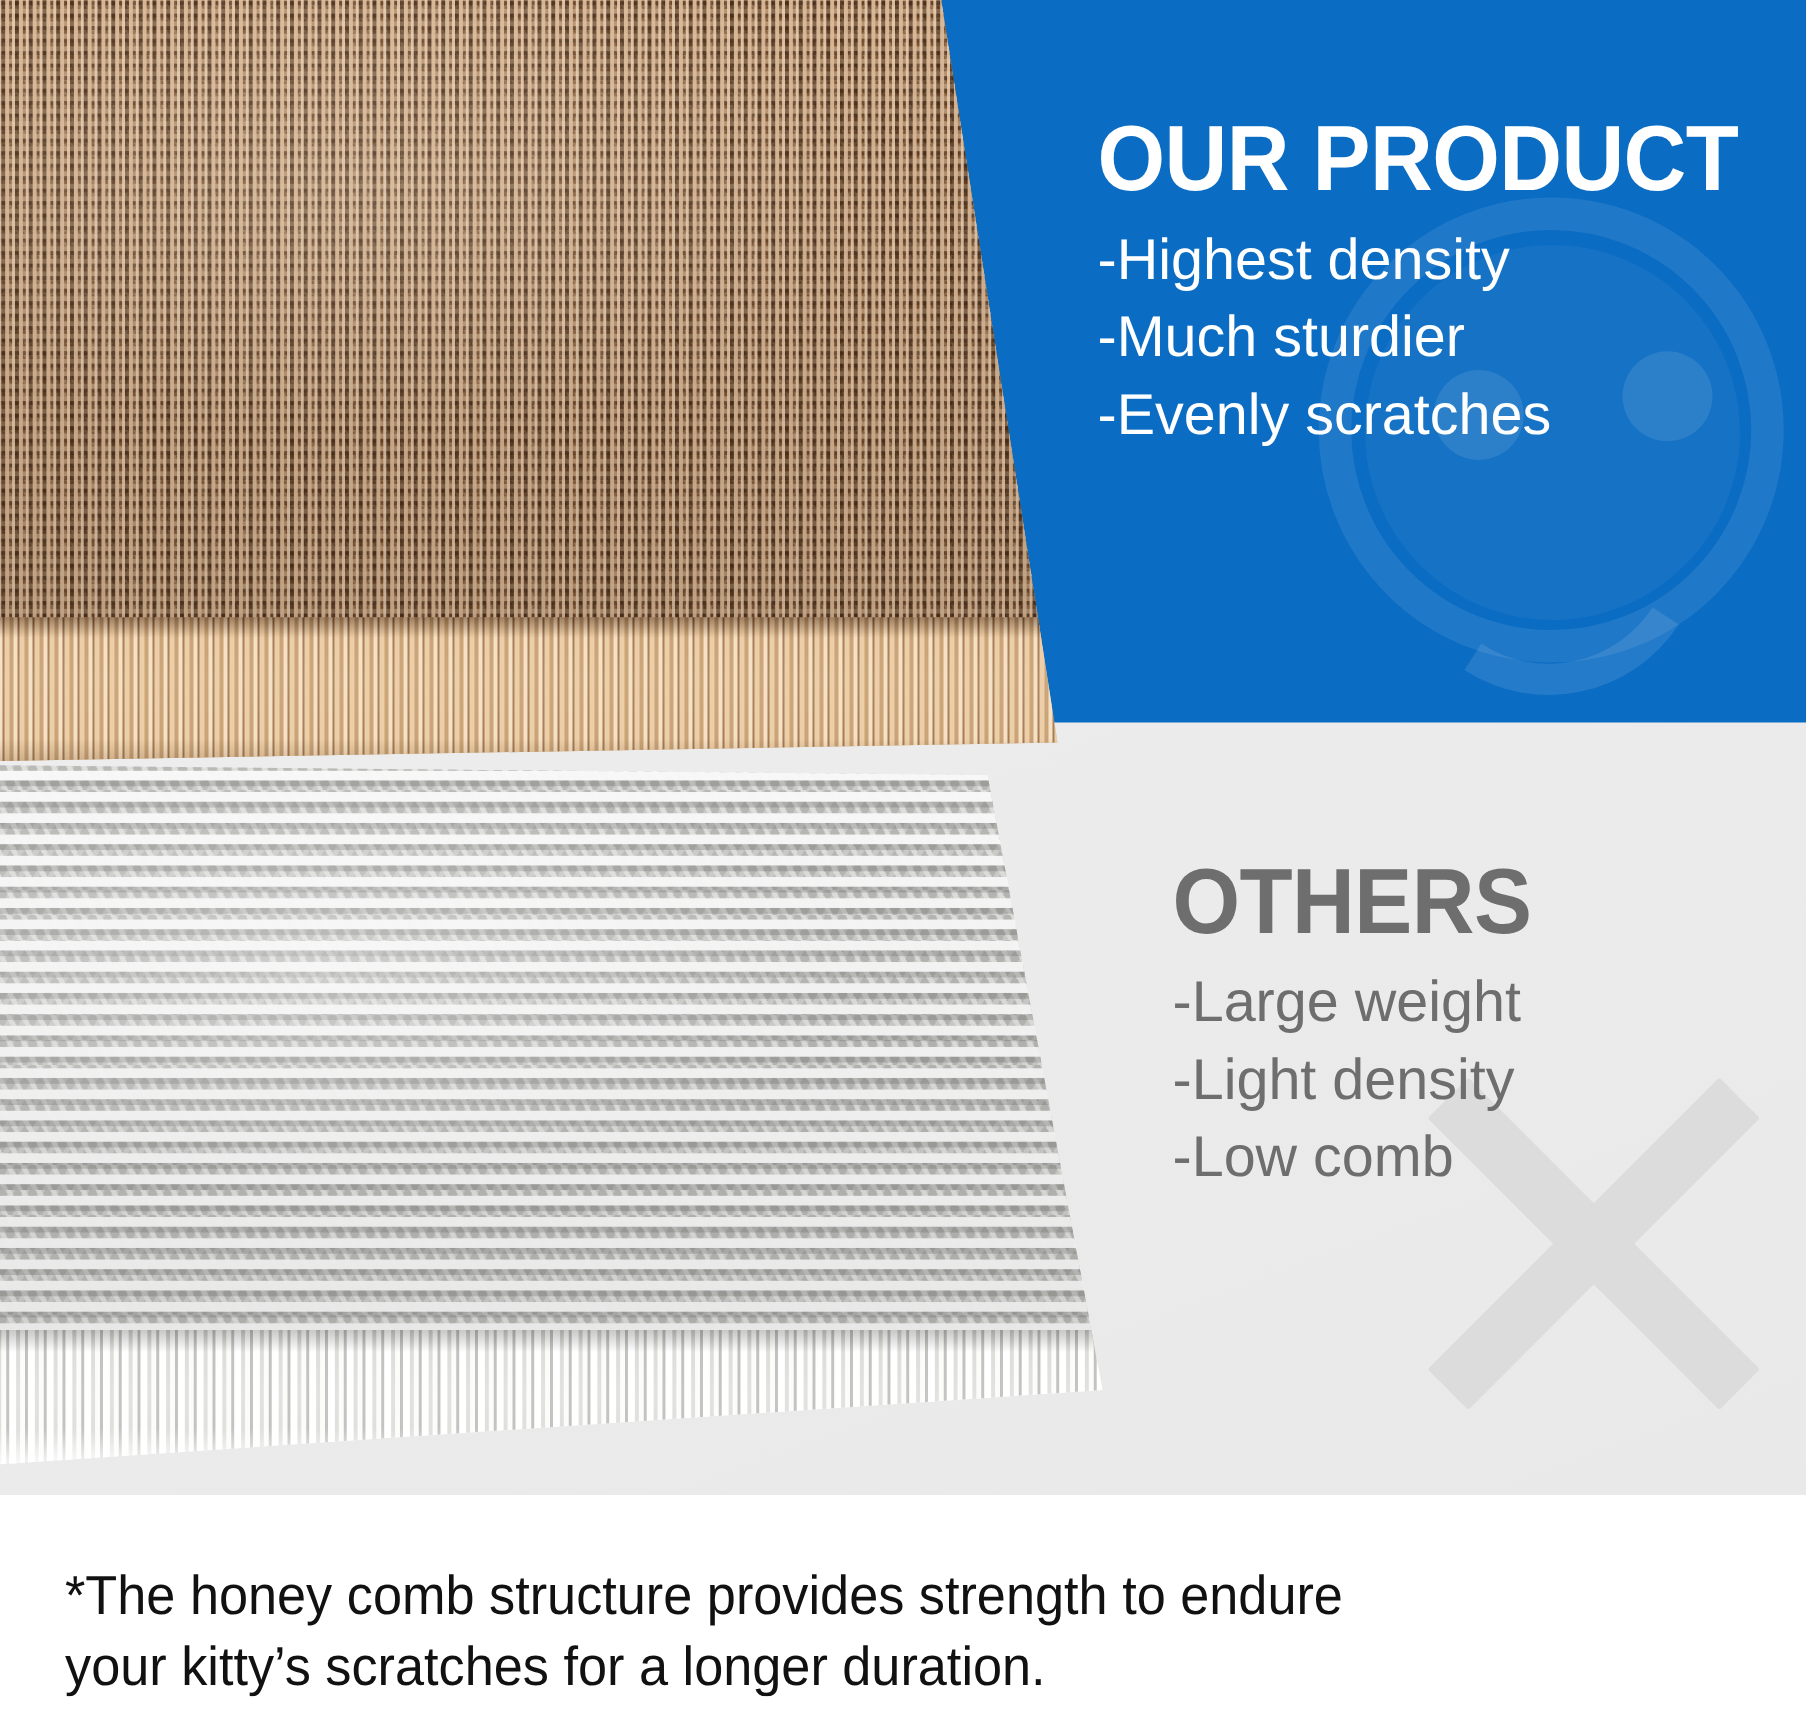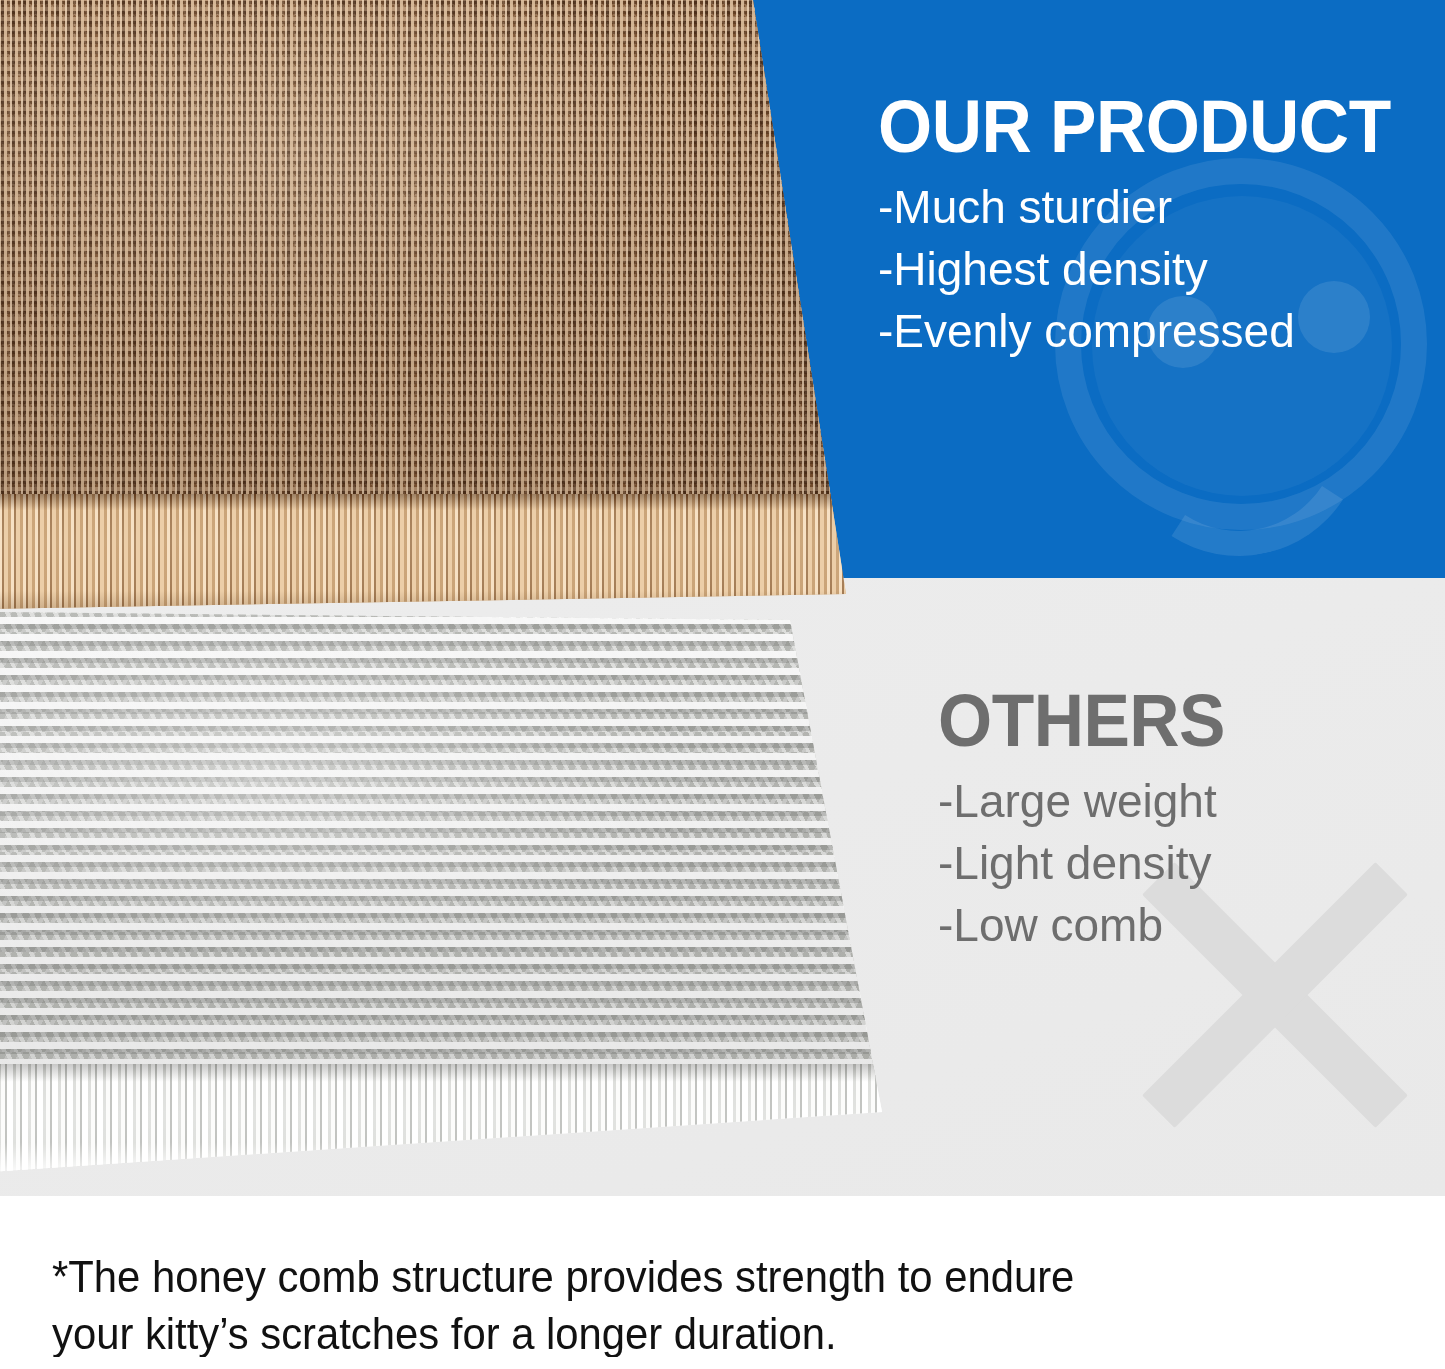--- a/index.html
+++ b/index.html
@@ -213,23 +213,23 @@
   </div>
 
   <div class="slab-white">
     <div class="white-face"></div>
     <div class="white-edge"></div>
   </div>
 
   <div class="panel-our">
     <div class="headline headline-our">OUR PRODUCT</div>
     <div class="bullets">
+      <div class="bullet bullet-our">-Highest density</div>
       <div class="bullet bullet-our">-Much sturdier</div>
-      <div class="bullet bullet-our">-Highest density</div>
-      <div class="bullet bullet-our">-Evenly compressed</div>
+      <div class="bullet bullet-our">-Evenly scratches</div>
     </div>
   </div>
 
   <div class="panel-oth">
     <div class="headline headline-oth">OTHERS</div>
     <div class="bullets">
       <div class="bullet bullet-oth">-Large weight</div>
       <div class="bullet bullet-oth">-Light density</div>
       <div class="bullet bullet-oth">-Low comb</div>
     </div>

